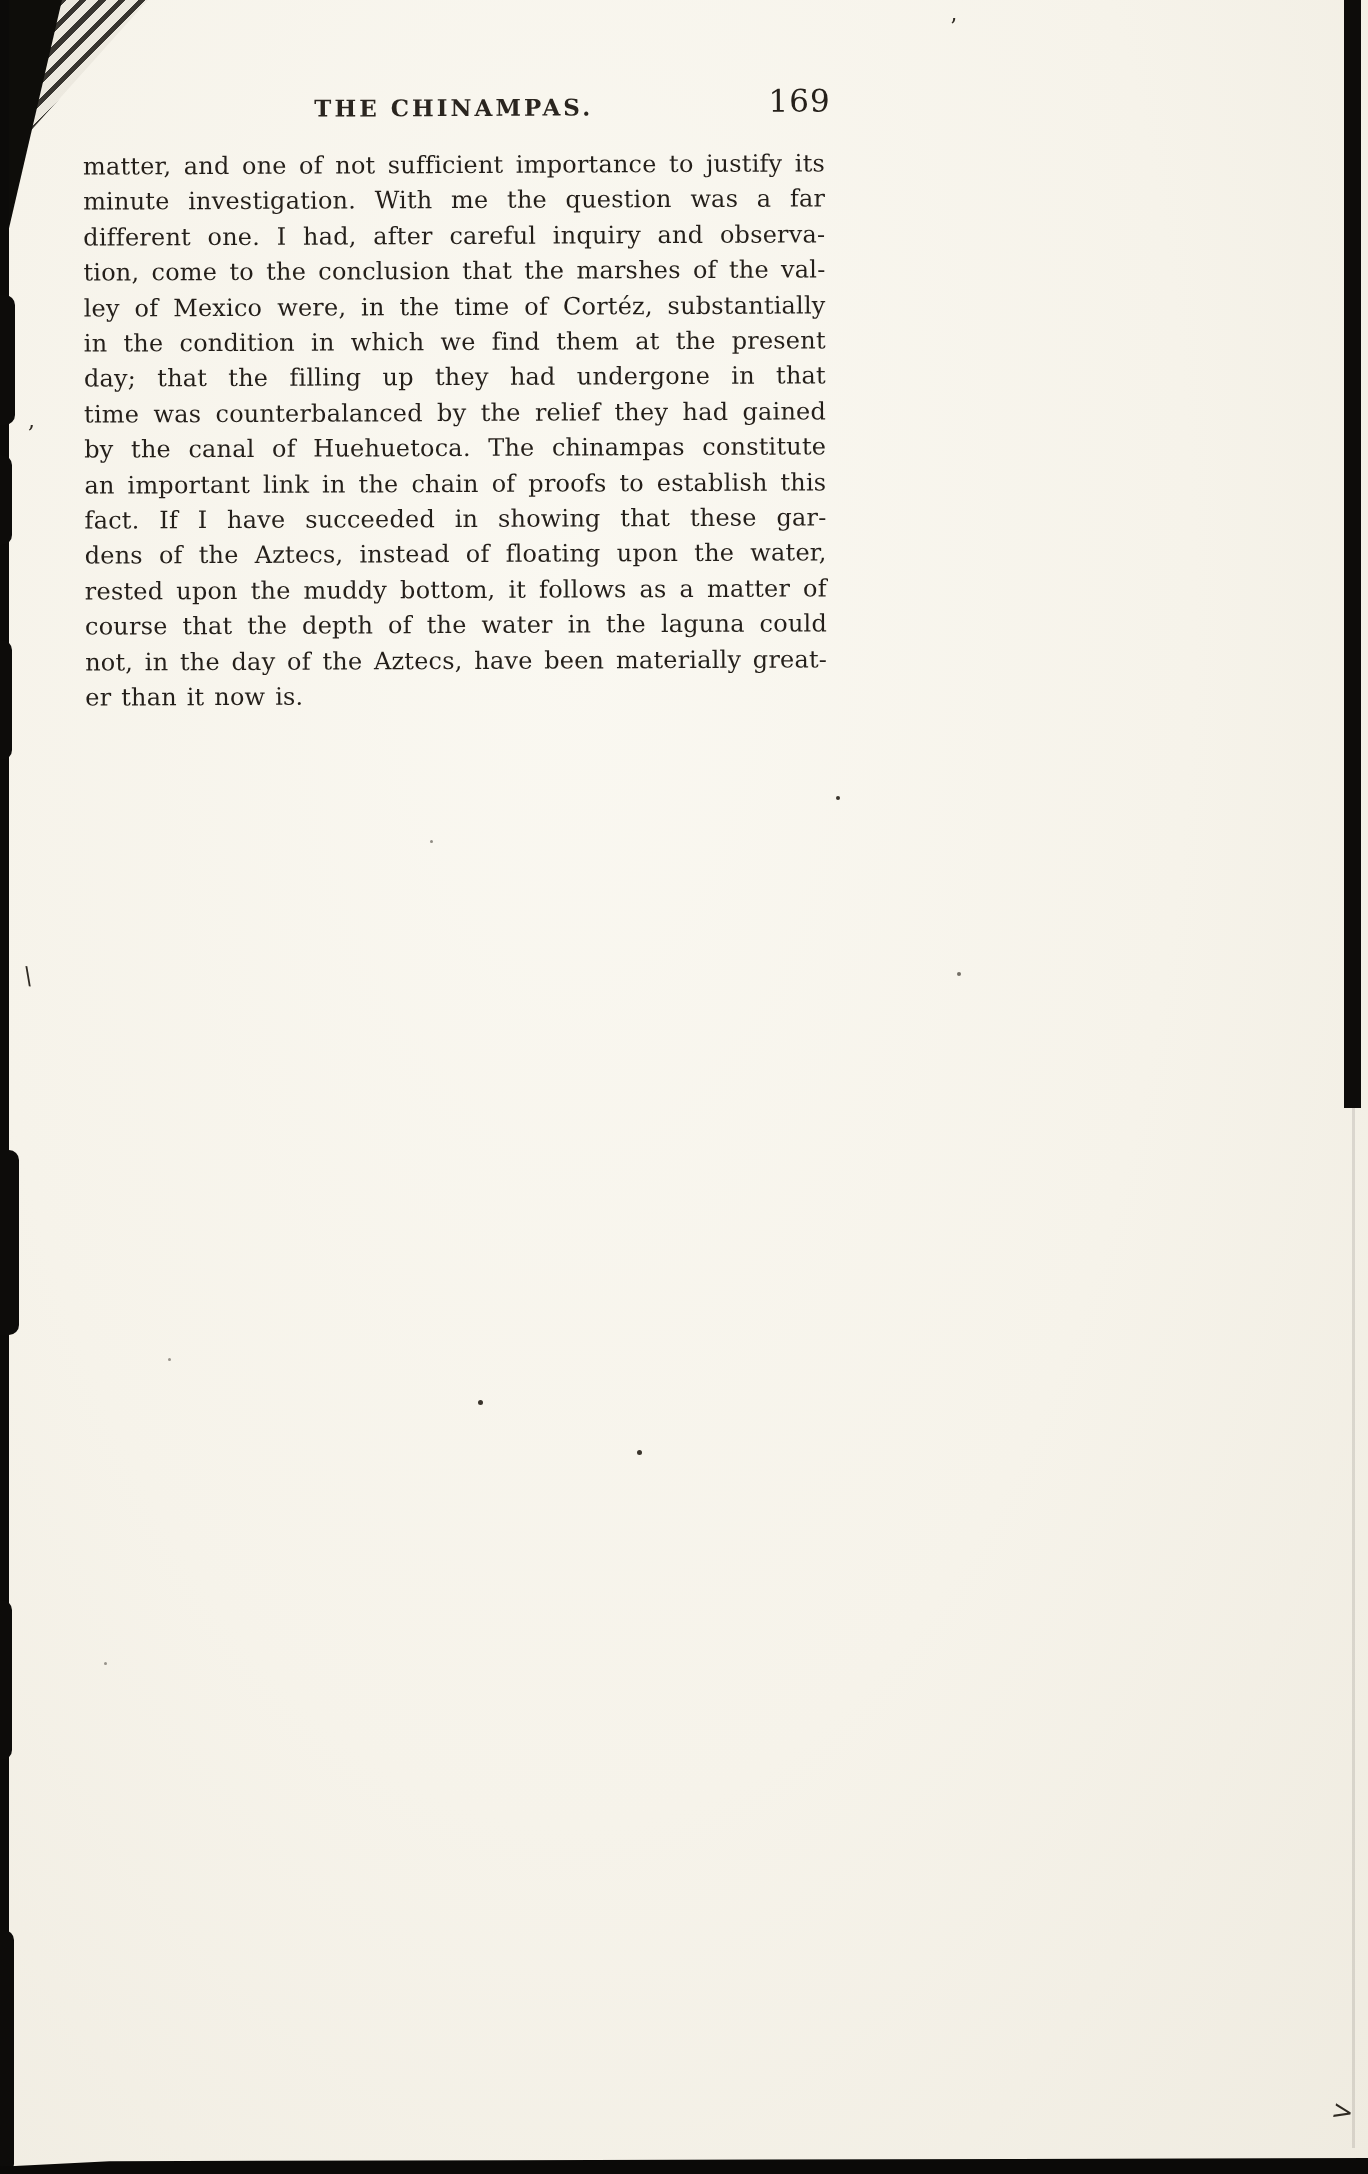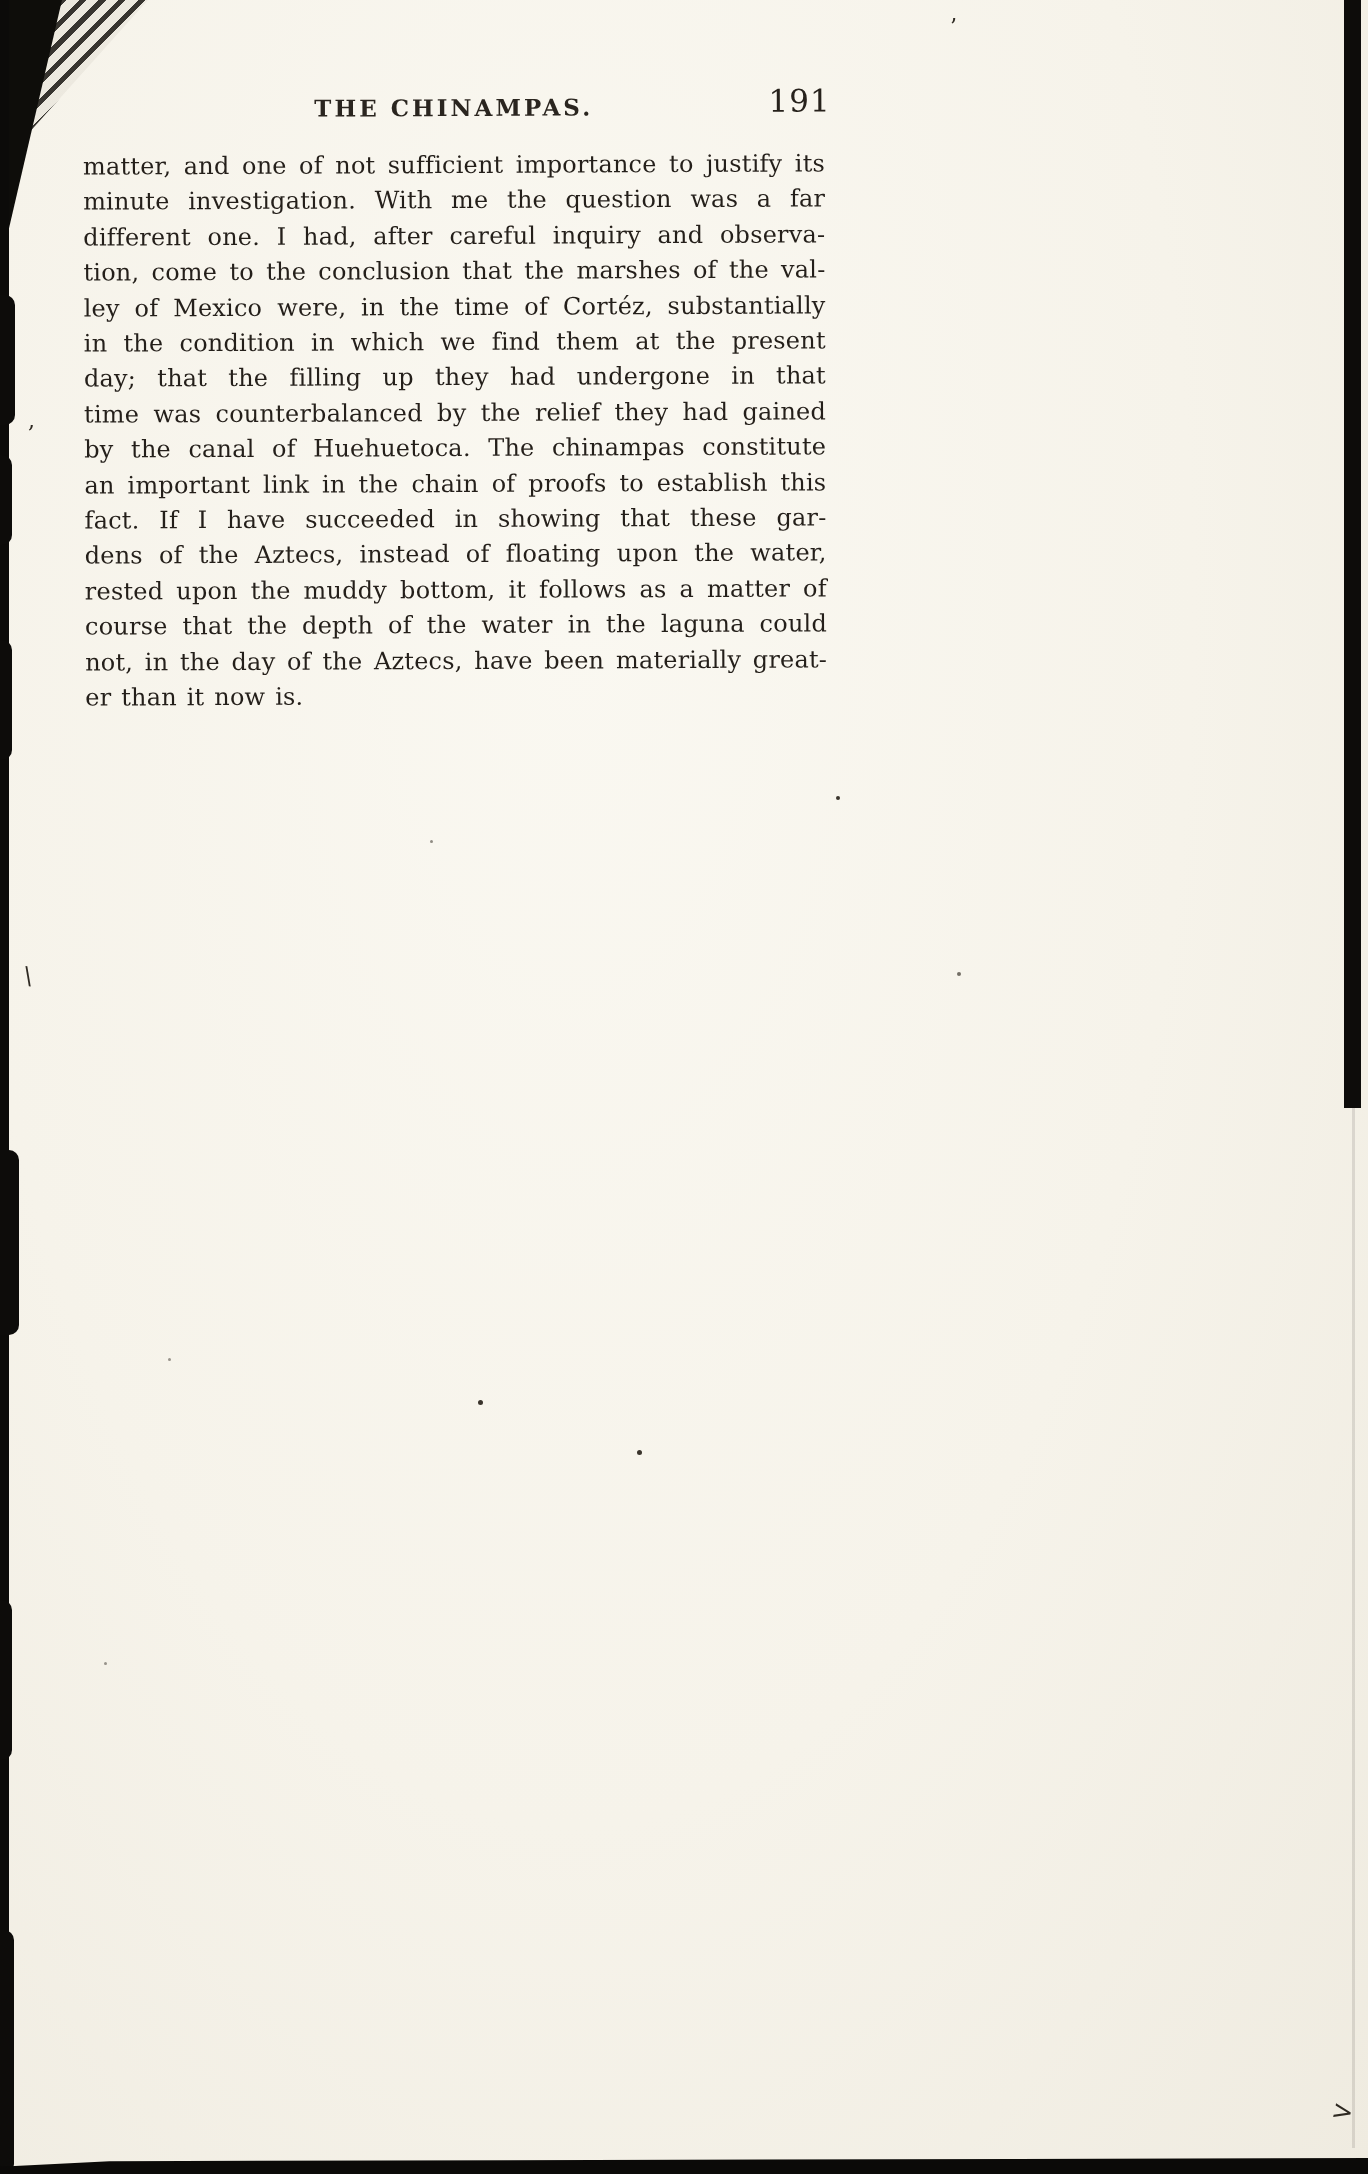--- a/index.html
+++ b/index.html
@@ -89,21 +89,21 @@
   <div class="bump b4"></div>
   <div class="bump b5"></div>
   <div class="bump b6"></div>
   <div class="edge-right"></div>
   <div class="edge-right-tail"></div>
   <div class="edge-bottom"></div>
 
   <div class="text-block">
     <div class="header-row">
       <div class="header-title">THE CHINAMPAS.</div>
-      <div class="page-number">191</div>
+      <div class="page-number">169</div>
     </div>
     <div class="body-text">
       <div class="line">matter, and one of not sufficient importance to justify its</div>
       <div class="line">minute investigation.  With me the question was a far</div>
       <div class="line">different one.  I had, after careful inquiry and observa-</div>
       <div class="line">tion, come to the conclusion that the marshes of the val-</div>
       <div class="line">ley of Mexico were, in the time of Cortéz, substantially</div>
       <div class="line">in the condition in which we find them at the present</div>
       <div class="line">day; that the filling up they had undergone in that</div>
       <div class="line">time was counterbalanced by the relief they had gained</div>

